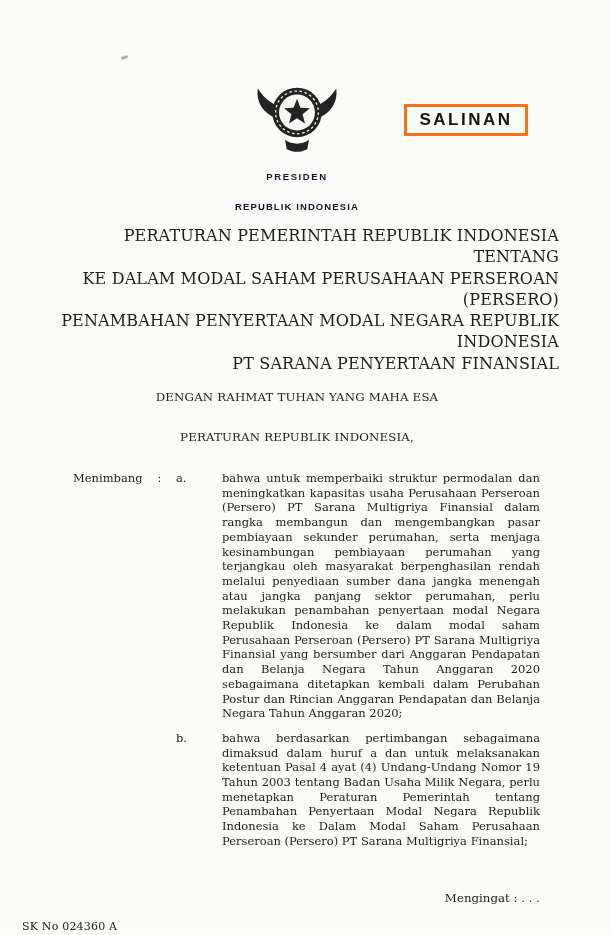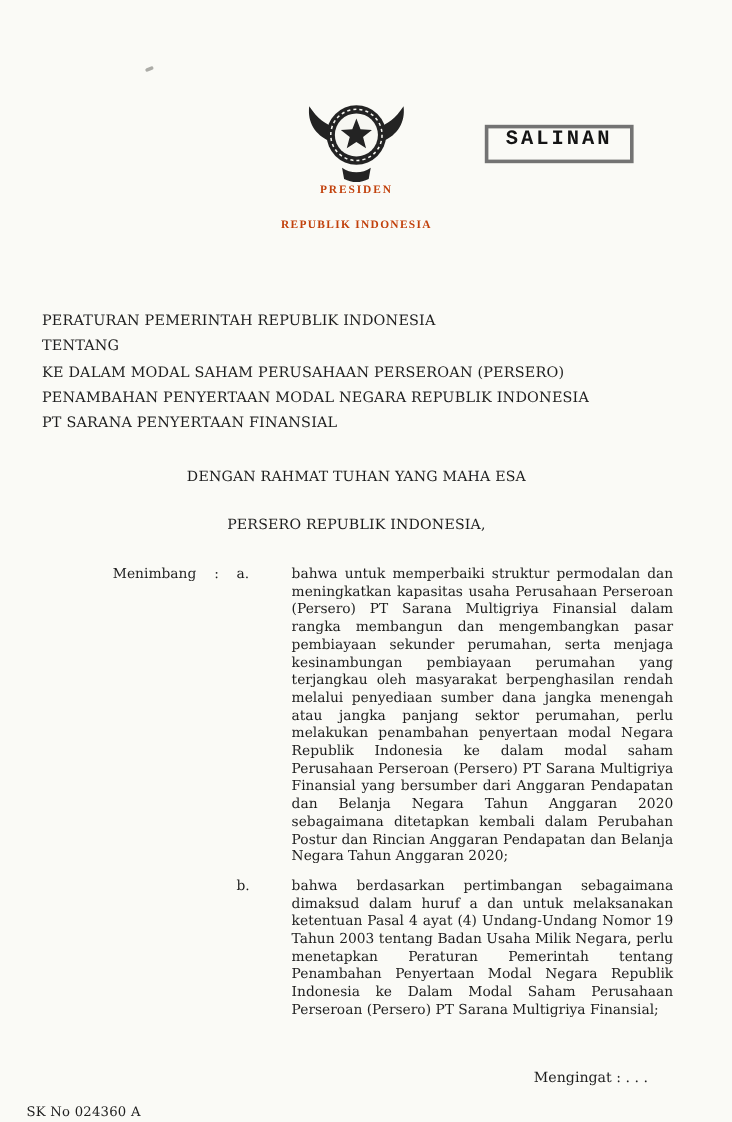--- a/index.html
+++ b/index.html
@@ -18,63 +18,63 @@
   .speck {
     position: absolute; top: 56px; left: 121px;
     width: 7px; height: 3px; background: #8a8a86;
     transform: rotate(-20deg); border-radius: 2px; opacity: .7;
   }
 
   
   .salinan {
     position: absolute; top: 104px; left: 404px;
     width: 118px; height: 26px;
-    border: 3px solid #737373;
-    display: flex; justify-content: center;
+    border: 3px solid #f97316;
+    display: flex; align-items: center; justify-content: center;
     font-weight: bold; font-size: 17px; letter-spacing: 2.5px;
-    font-family: Liberation Mono, monospace; color: #141414;
+    font-family: Liberation Sans, sans-serif; color: #141414;
   }
 
   
   .emblem {
     position: absolute; top: 68px; left: 254px;
     width: 86px; height: 94px;
   }
   .emblem svg { display: block; width: 100%; height: 100%; }
 
   
   .letterhead {
-    position: absolute; top: 154px; left: 0; width: 594px;
+    position: absolute; top: 171px; left: 0; width: 594px;
     text-align: center;
-    font-family: Liberation Serif, serif;
-    font-weight: bold; color: #c2410c;
+    font-family: Liberation Sans, sans-serif;
+    font-weight: bold; color: #0f172a;
   }
   .letterhead .lh1 { font-size: 9.5px; letter-spacing: 1.6px; }
   .letterhead .lh2 { font-size: 9.5px; letter-spacing: 1.1px; margin-top: 19px; }
 
   
   .title-block {
     position: absolute; top: 225px; left: 35px; width: 524px;
-    text-align: left;
-    font-size: 12px; line-height: 21.3px; letter-spacing: .15px; margin-top: 32px;
+    text-align: right;
+    font-size: 16px; line-height: 21.3px; letter-spacing: .15px;
   }
 
   .invocation {
     position: absolute; top: 390px; left: 35px; width: 524px;
     text-align: center; font-size: 11.8px; letter-spacing: .15px;
   }
   .issuer {
     position: absolute; top: 430px; left: 35px; width: 524px;
     text-align: center; font-size: 11.8px; letter-spacing: .15px;
   }
 
   
   .considerations {
     position: absolute; top: 471px; left: 73px; width: 467px;
-    font-size: 11.5px; line-height: 14.7px; margin-left: 21px;
+    font-size: 11.5px; line-height: 14.7px;
   }
   .c-row { display: flex; align-items: flex-start; }
   .c-row + .c-row { margin-top: 10px; }
   .c-label { width: 103px; flex: none; display: flex; }
   .c-colon { margin-left: 15px; }
   .c-marker { width: 46px; flex: none; }
   .c-text { width: 318px; flex: none; text-align: justify; text-justify: inter-word; }
 
   .catchword {
     position: absolute; top: 891px; left: 73px; width: 467px;
@@ -119,21 +119,21 @@
   <div class="title-block">
     <div>PERATURAN PEMERINTAH REPUBLIK INDONESIA</div>
     <div>TENTANG</div>
     <div>KE DALAM MODAL SAHAM PERUSAHAAN PERSEROAN (PERSERO)</div>
     <div>PENAMBAHAN PENYERTAAN MODAL NEGARA REPUBLIK INDONESIA</div>
     <div>PT SARANA PENYERTAAN FINANSIAL</div>
   </div>
 
   <div class="invocation">DENGAN RAHMAT TUHAN YANG MAHA ESA</div>
 
-  <div class="issuer">PERSERO REPUBLIK INDONESIA,</div>
+  <div class="issuer">PERATURAN REPUBLIK INDONESIA,</div>
 
   <div class="considerations">
     <div class="c-row">
       <div class="c-label">
         <span>Menimbang</span>
         <span class="c-colon">:</span>
       </div>
       <div class="c-marker">a.</div>
       <div class="c-text">bahwa untuk memperbaiki struktur permodalan dan meningkatkan kapasitas usaha Perusahaan Perseroan (Persero) PT Sarana Multigriya Finansial dalam rangka membangun dan mengembangkan pasar pembiayaan sekunder perumahan, serta menjaga kesinambungan pembiayaan perumahan yang terjangkau oleh masyarakat berpenghasilan rendah melalui penyediaan sumber dana jangka menengah atau jangka panjang sektor perumahan, perlu melakukan penambahan penyertaan modal Negara Republik Indonesia ke dalam modal saham Perusahaan Perseroan (Persero) PT Sarana Multigriya Finansial yang bersumber dari Anggaran Pendapatan dan Belanja Negara Tahun Anggaran 2020 sebagaimana ditetapkan kembali dalam Perubahan Postur dan Rincian Anggaran Pendapatan dan Belanja Negara Tahun Anggaran 2020;</div>
     </div>

